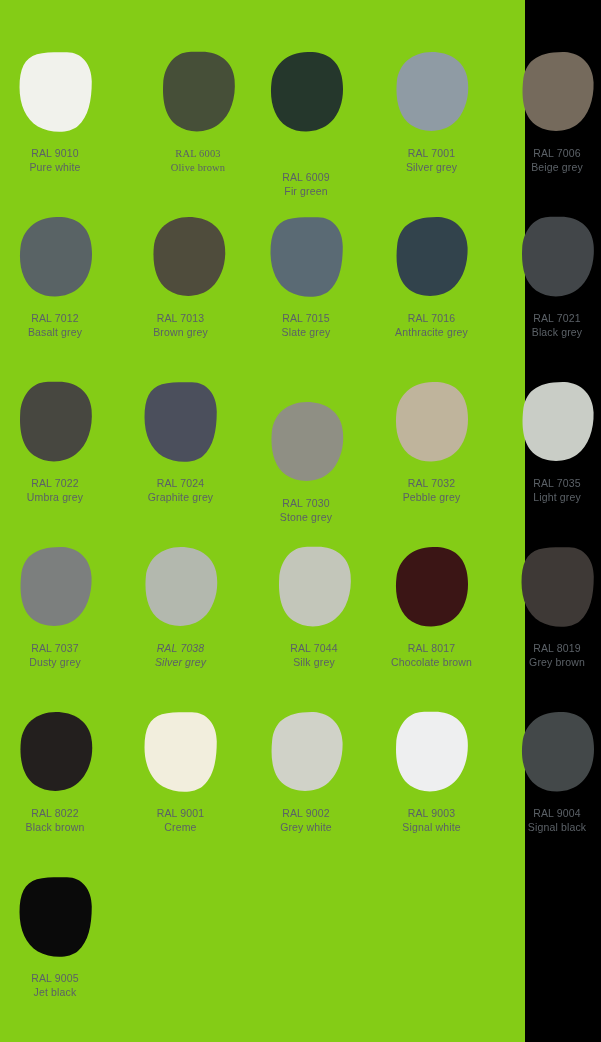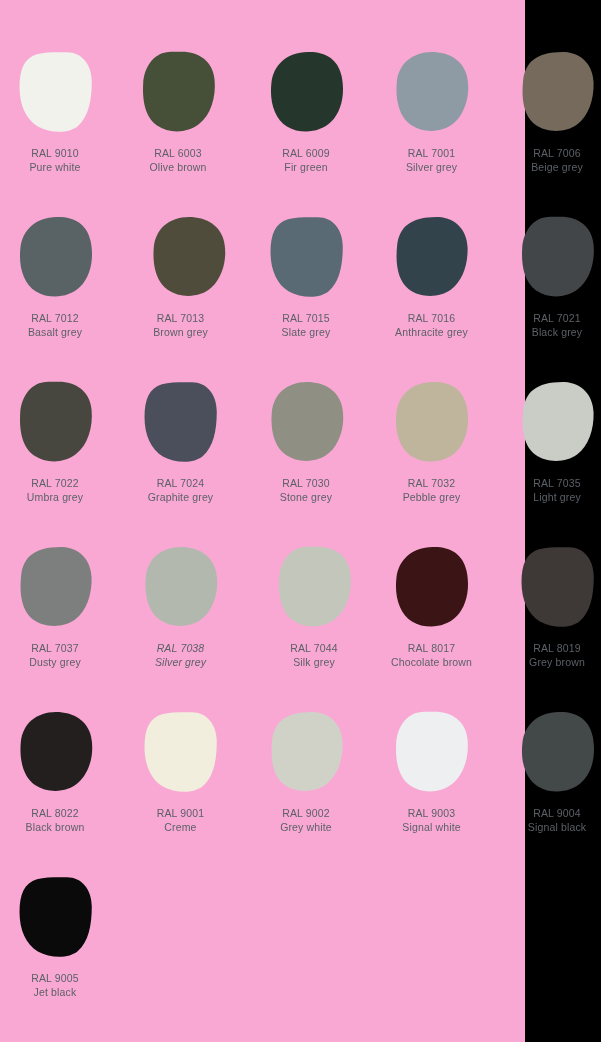--- a/index.html
+++ b/index.html
@@ -12,21 +12,21 @@
     width: 601px;
     height: 1042px;
     overflow: hidden;
     font-family: "Liberation Sans", "DejaVu Sans", sans-serif;
     -webkit-font-smoothing: antialiased;
   }
   #palette {
     position: relative;
     width: 525px;
     height: 1042px;
-    background: #f9a8d4;
+    background: #84cc16;
   }
   .swatch-cell {
     position: absolute;
     width: 116px;
     display: flex;
     flex-direction: column;
     align-items: center;
   }
   .blob-wrap {
     width: 100px;
@@ -67,32 +67,32 @@
       <div class="blob-wrap">
         <svg class="blob" viewBox="0 0 77 88">
           <path d="M50.5 1.2 C66 1.2 76.5 14 76.5 32 C76.5 52 73 69 62 78.5 C52 87 33 86 20 79 C7.5 72 0.8 56 0.8 38 C0.8 19 6 7.5 19 3.5 C28 0.8 40 1.2 50.5 1.2 Z" fill="#f1f2ec"></path>
         </svg>
       </div>
       <div class="label">
         <span class="code">RAL 9010</span>
         <span class="name">Pure white</span>
       </div>
     </div>
-    <div class="swatch-cell" style="left: 120px; top: 50px;">
+    <div class="swatch-cell" style="left: 140px; top: 50px; font-family: Liberation Serif, serif;">
       <div class="blob-wrap">
         <svg class="blob" viewBox="0 0 77 88">
           <path d="M42 0.9 C60 0.9 74.5 11 76.3 30 C78 49 72 67 60 76.5 C48 86 29 87 16 78 C3.5 69 0.5 52 1.5 34 C2.5 16 13 3 26 1.3 C31 0.7 37 0.9 42 0.9 Z" fill="#464f38"></path>
         </svg>
       </div>
       <div class="label">
         <span class="code">RAL 6003</span>
         <span class="name">Olive brown</span>
       </div>
     </div>
-    <div class="swatch-cell" style="left: 248px; top: 50px;">
+    <div class="swatch-cell" style="left: 248px; top: 50px; gap: 24px;">
       <div class="blob-wrap">
         <svg class="blob" viewBox="0 0 77 88">
           <path d="M40 1.0 C58 0.5 71.5 8.5 75.2 26 C79 43 76 63 64 74.5 C52 86 32 87.5 18 79 C4.5 70.5 -0.5 52 1.8 33 C4 15 17 1.5 40 1.0 Z" fill="#25372c"></path>
         </svg>
       </div>
       <div class="label">
         <span class="code">RAL 6009</span>
         <span class="name">Fir green</span>
       </div>
     </div>
@@ -188,21 +188,21 @@
       <div class="blob-wrap">
         <svg class="blob" viewBox="0 0 77 88">
           <path d="M50.5 1.2 C66 1.2 76.5 14 76.5 32 C76.5 52 73 69 62 78.5 C52 87 33 86 20 79 C7.5 72 0.8 56 0.8 38 C0.8 19 6 7.5 19 3.5 C28 0.8 40 1.2 50.5 1.2 Z" fill="#4b4f5c"></path>
         </svg>
       </div>
       <div class="label">
         <span class="code">RAL 7024</span>
         <span class="name">Graphite grey</span>
       </div>
     </div>
-    <div class="swatch-cell" style="left: 248px; top: 380px; justify-content: flex-end;">
+    <div class="swatch-cell" style="left: 248px; top: 400px; justify-content: flex-end;">
       <div class="blob-wrap">
         <svg class="blob" viewBox="0 0 77 88">
           <path d="M39 1.1 C57 1.1 72 10 75.8 27 C79.5 44 74.5 64 62.5 75 C50.5 86 30 86.5 17 77.5 C4 68.5 0.5 50 2.2 32 C4 14 18 1.1 39 1.1 Z" fill="#8f8f84"></path>
         </svg>
       </div>
       <div class="label">
         <span class="code">RAL 7030</span>
         <span class="name">Stone grey</span>
       </div>
     </div>

